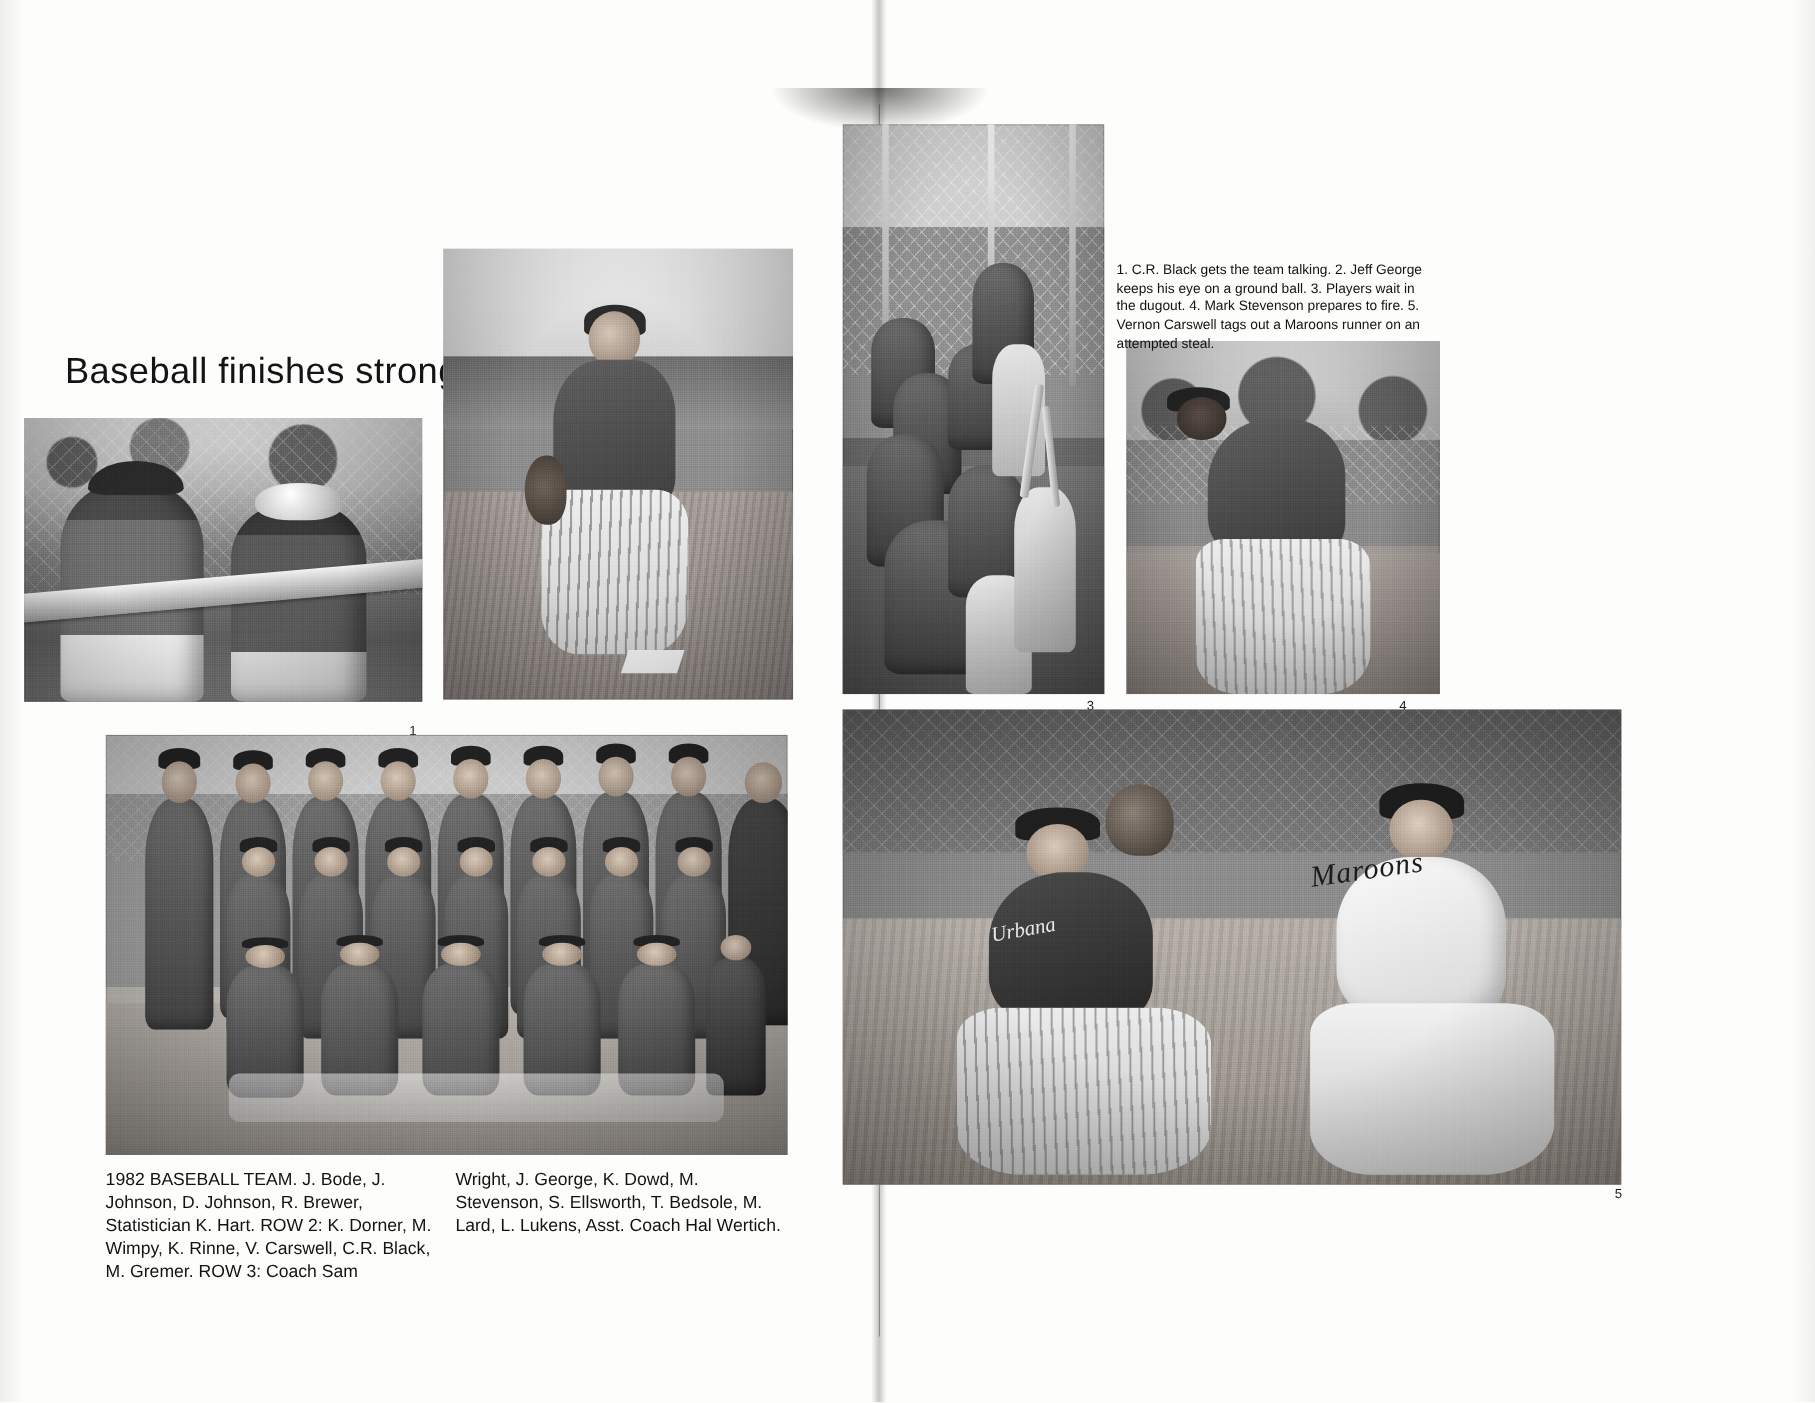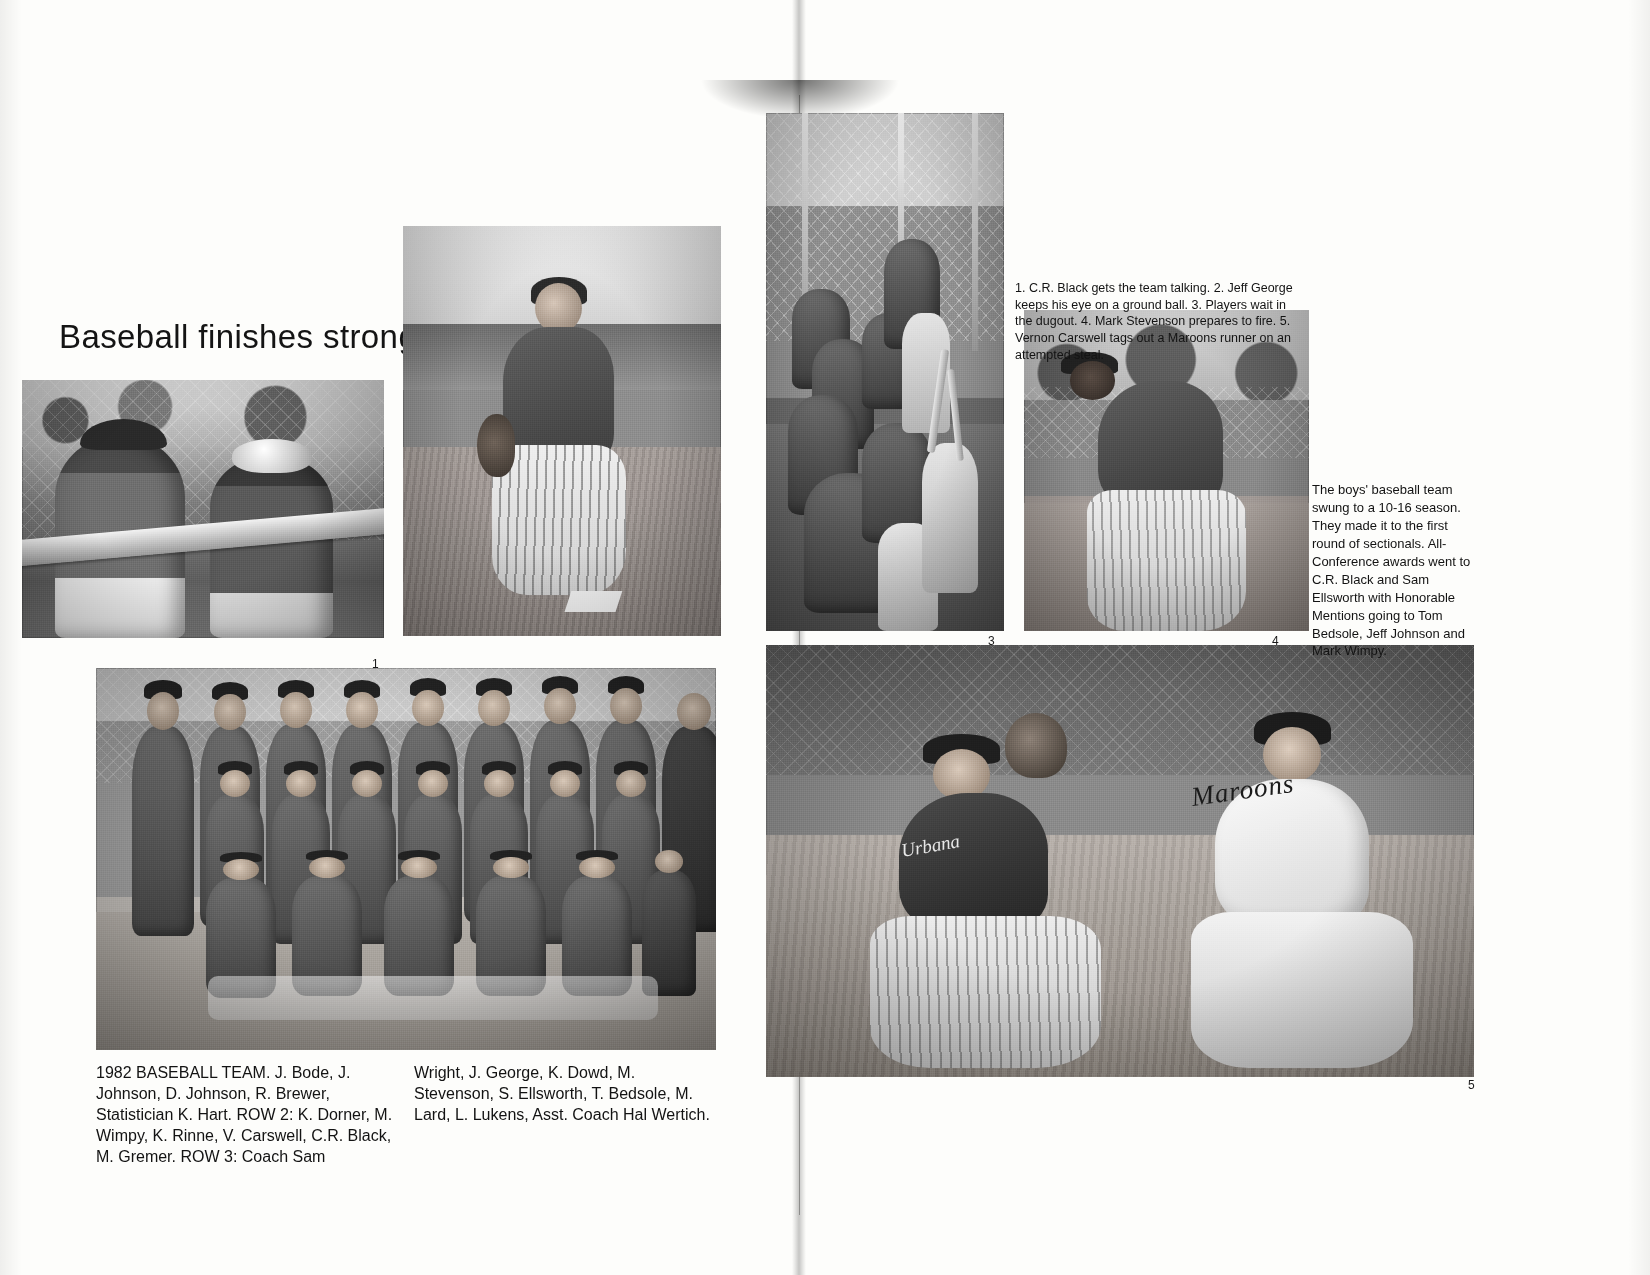--- a/index.html
+++ b/index.html
@@ -402,21 +402,20 @@
     position: absolute;
     font-size: 12px;
     color: #1a1a1a;
   }
   .body-text {
     position: absolute;
     font-size: 12.5px;
     line-height: 1.33;
     color: #131313;
     text-align: left;
-    margin-top: 43px;
   }
   .credits {
     position: absolute;
     font-size: 16px;
     line-height: 1.32;
     color: #131313;
   }
   .blurb {
     position: absolute;
     font-size: 13px;
@@ -627,15 +626,14 @@
     <div class="jersey-word">Maroons</div>
     <div class="jersey-word-left">Urbana</div>
 
     <div class="grain"></div>
     <div class="vignette"></div>
   </div>
   <div class="caption-num" style="left:1468px; top:1078px;">5</div>
 
   <div class="body-text" style="left:1015px; top:237px; width:286px;">1. C.R. Black gets the team talking. 2. Jeff George keeps his eye on a ground ball. 3. Players wait in the dugout. 4. Mark Stevenson prepares to fire. 5. Vernon Carswell tags out a Maroons runner on an attempted steal.</div>
 
-  <div class="blurb" style="left:1312px; top:481px; width:160px;">The boys' baseball team swung to a 10-16 season. They made it to the first round of sectionals. All-Conference awards went to C.R. Black and Sam Ellsworth with Honorable Mentions going to Tom Bedsole, Jeff Johnson and Mark Wimpy.</div>
 
 </div>
 
 </body></html>

